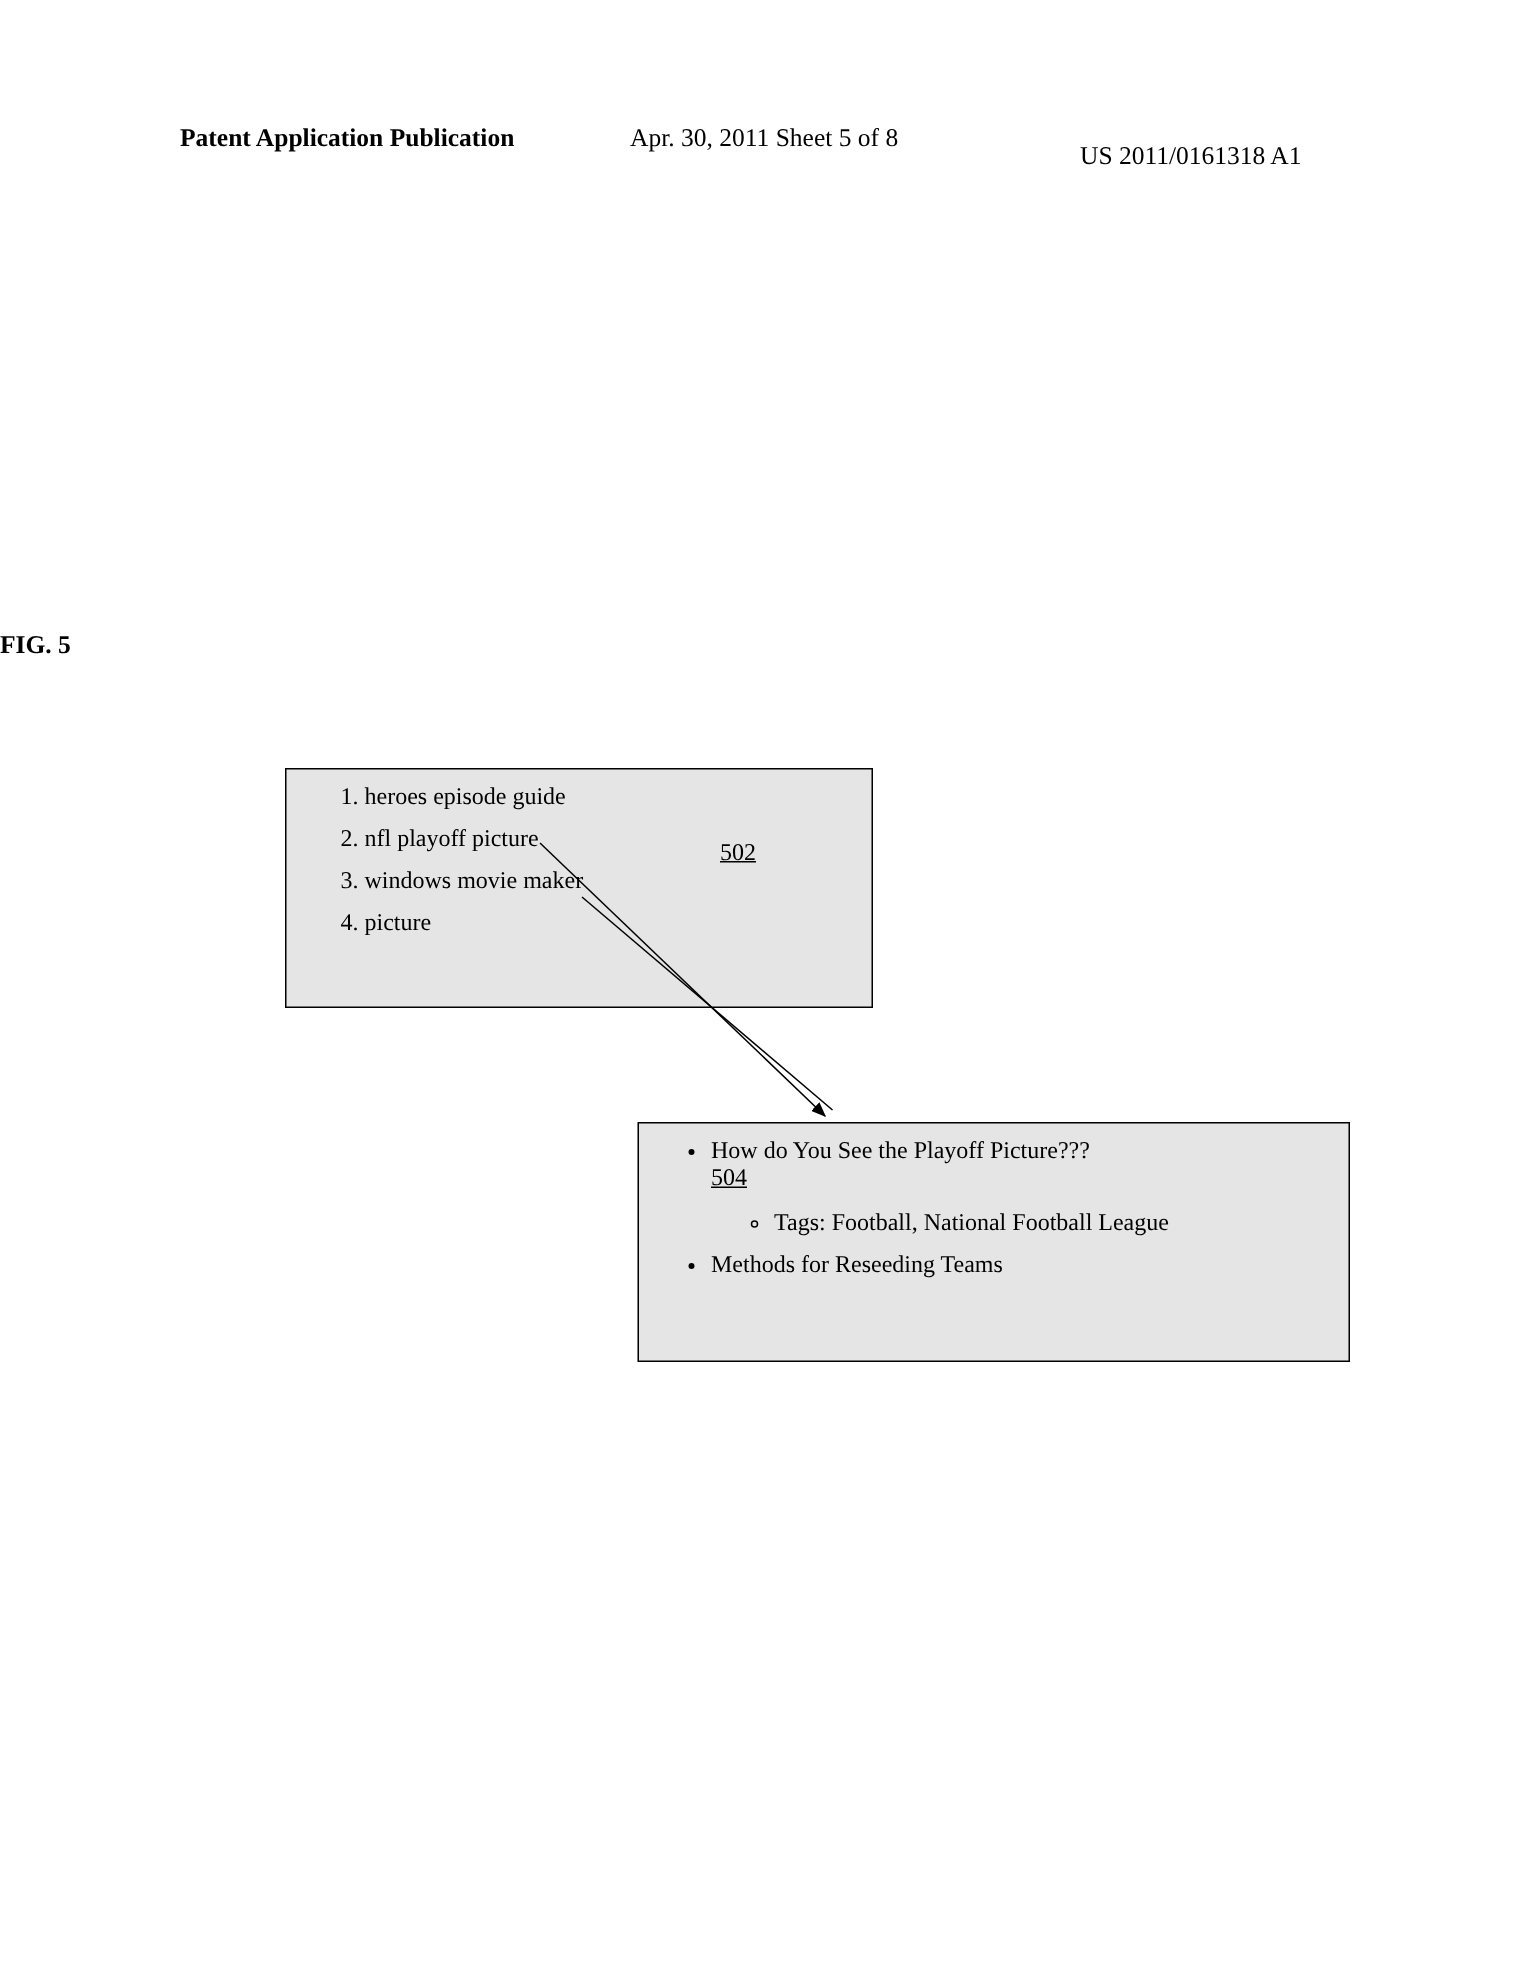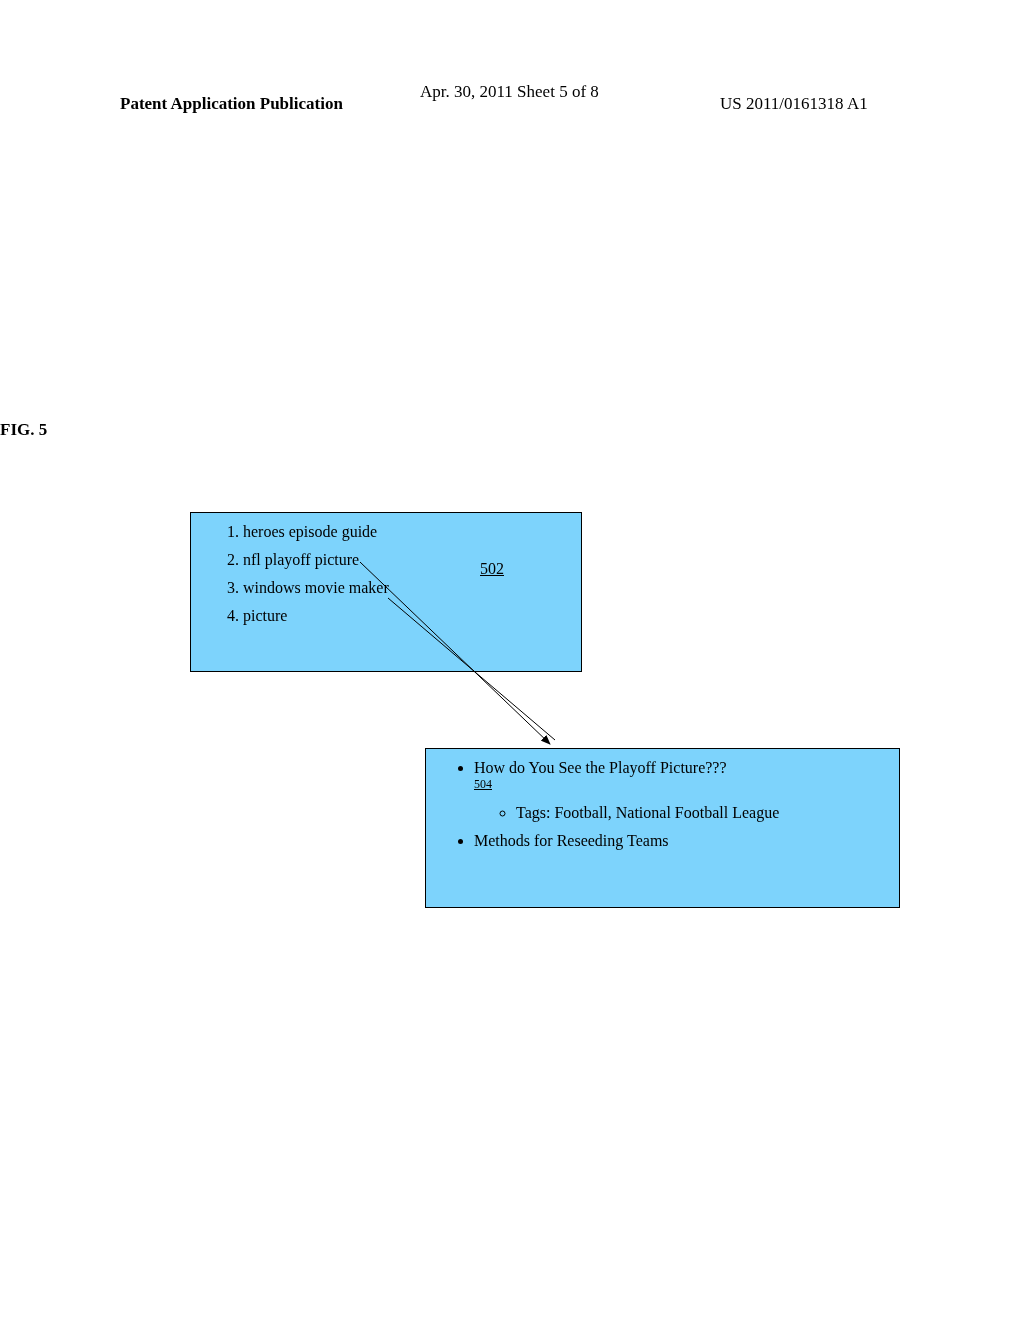--- a/index.html
+++ b/index.html
@@ -16,21 +16,20 @@
       top: 82px;
       left: 0;
       width: 100%;
       text-align: center;
       font-size: 17px;
     }
     .header-left {
       position: absolute;
       left: 120px;
       font-weight: bold;
-      margin-top: 12px;
     }
     .header-center {
       position: absolute;
       left: 420px;
     }
     .header-right {
       position: absolute;
       left: 720px;
       margin-top: 12px;
     }
@@ -39,21 +38,21 @@
       top: 420px;
       left: 0;
       width: 100%;
       text-align: left;
       font-weight: bold;
       font-size: 17px;
     }
     .box {
       position: absolute;
       border: 1px solid #000;
-      background: #7dd3fc;
+      background: #e5e5e5;
     }
     .box-502 {
       top: 512px;
       left: 190px;
       width: 392px;
       height: 160px;
       padding: 10px 18px;
       box-sizing: border-box;
     }
     .box-504 {
@@ -77,21 +76,21 @@
     }
     .ref-502 {
       position: absolute;
       top: 523px;
       left: 480px;
       font-size: 16px;
       margin-top: 37px;
     }
     .ref-504 {
       margin-left: 0;
-      font-size: 12px;
+      font-size: 16px;
     }
     .ul-list {
       margin: 0;
       padding: 0 0 0 38px;
       font-size: 16px;
     }
     .ul-list > li {
       margin-bottom: 8px;
     }
     .ul-sub {

